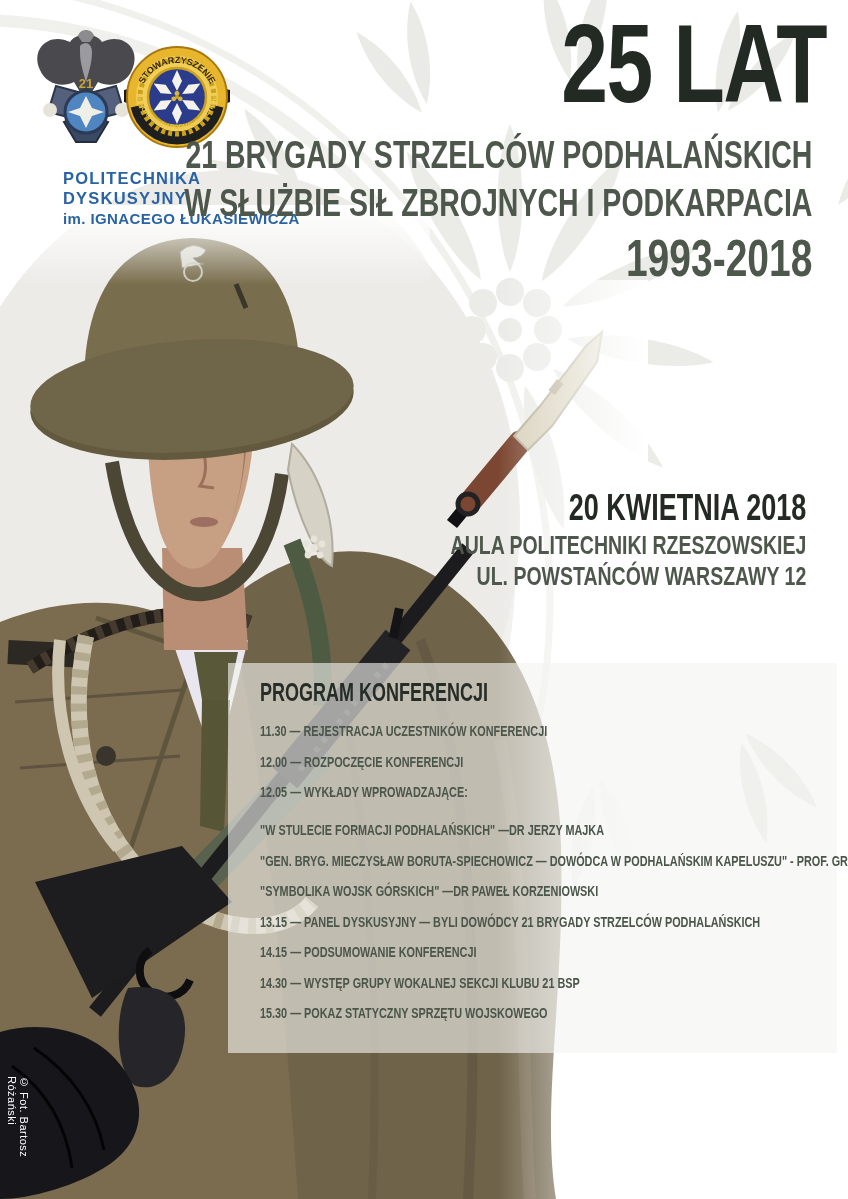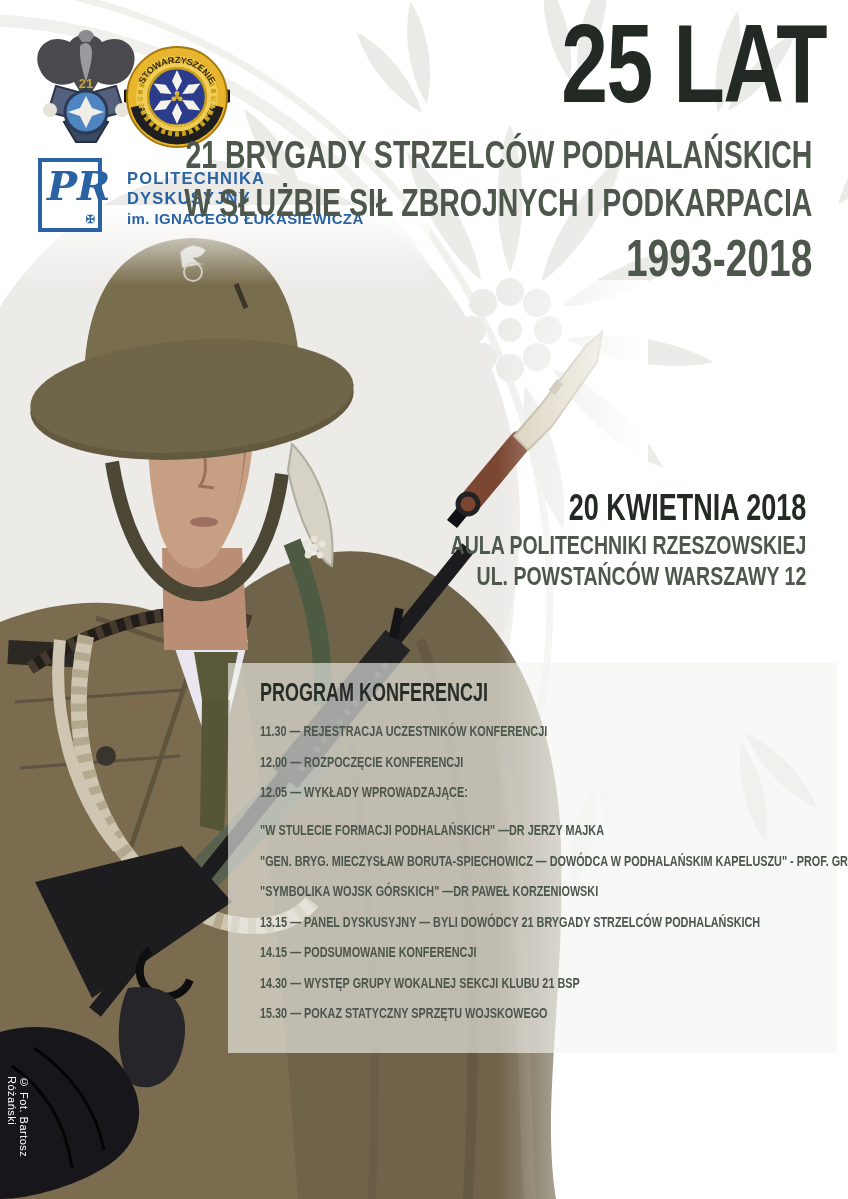--- a/index.html
+++ b/index.html
@@ -232,24 +232,20 @@
     </defs>
     <text font-size="9" font-weight="bold" fill="#3a2a08" font-family="Liberation Sans, sans-serif">
       <textPath href="#arcTop" startOffset="50%" text-anchor="middle">STOWARZYSZENIE</textPath>
     </text>
     <text font-size="6.4" font-weight="bold" fill="#e8c84e" font-family="Liberation Sans, sans-serif">
       <textPath href="#arcBot" startOffset="50%" text-anchor="middle">HONOROWYCH PODHALAŃCZYKÓW</textPath>
     </text>
   </svg>
 
   <div class="pr-logo">
-    <div class="pr-box">
-      <span class="pr-mono">PR</span>
-      <span class="pr-cross">✠</span>
-    </div>
     <div class="pr-text">
       <div class="pr-l1">POLITECHNIKA</div>
       <div class="pr-l2">DYSKUSYJNY</div>
       <div class="pr-l3">im. IGNACEGO ŁUKASIEWICZA</div>
     </div>
   </div>
 
   <div class="title cond">25 LAT</div>
   <div class="subtitle cond">
     <div class="s-line">21 BRYGADY STRZELCÓW PODHALAŃSKICH</div>

